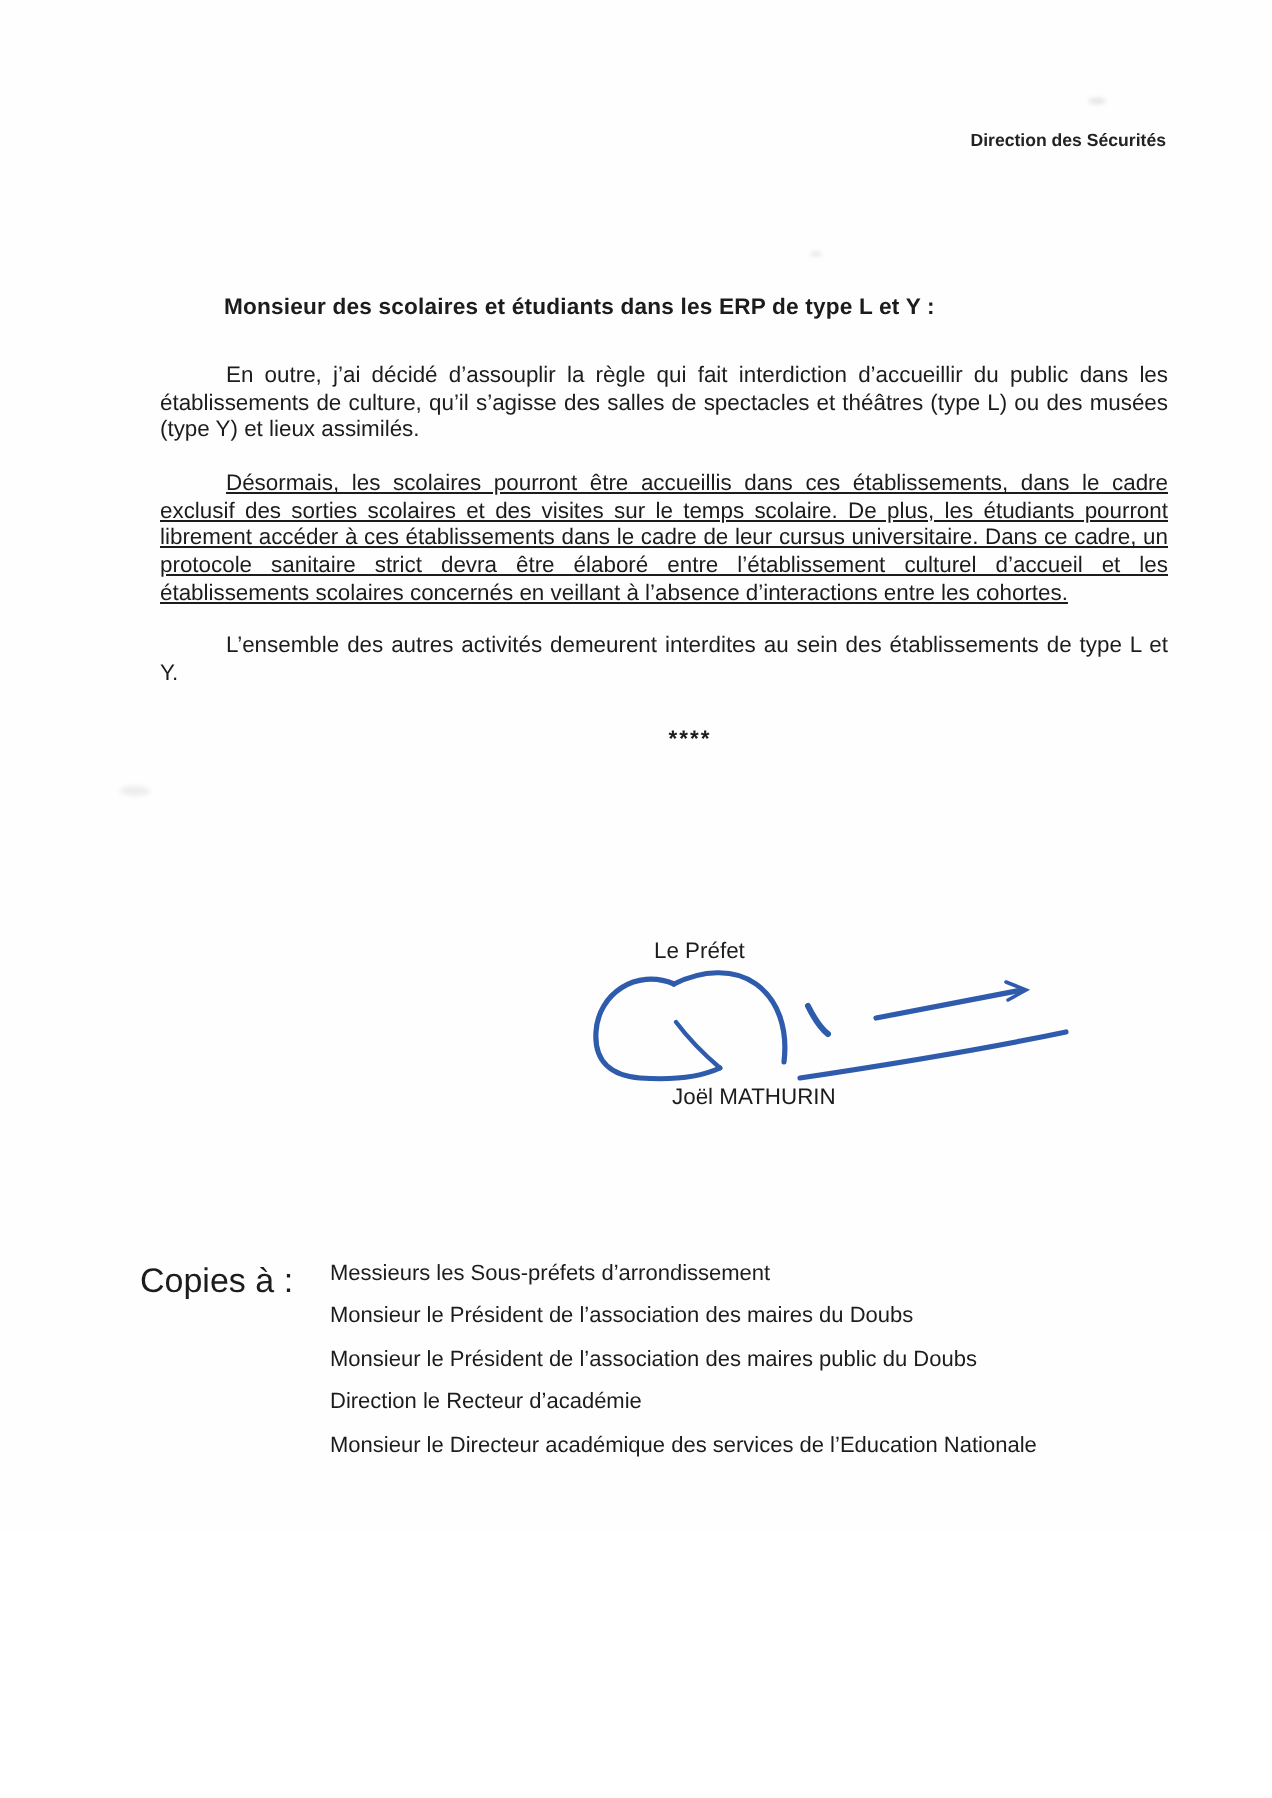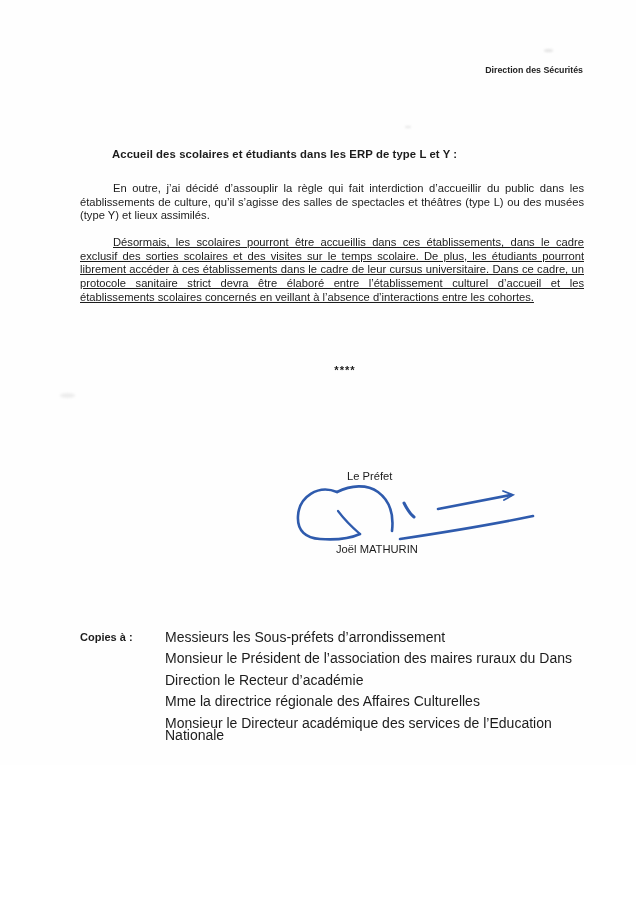--- a/index.html
+++ b/index.html
@@ -31,28 +31,28 @@
   }
   .p1 { top: 171px; }
   .p2 { top: 225px; text-decoration: underline; }
   .p3 { top: 306px; }
   .closing { top: 388px; }
   .stars {
     left: 80px; top: 364px; width: 530px;
     font-size: 11.2px; font-weight: bold;
     text-align: center; letter-spacing: 1px;
   }
-  .sig-title { left: 347px; top: 470px; font-size: 11.2px; }
+  .sig-title { left: 327px; top: 470px; font-size: 11.2px; }
   .sig-ink { left: 290px; top: 483px; }
   .sig-name { left: 336px; top: 543px; font-size: 11.2px; }
-  .copies-label { left: 80px; top: 631px; font-size: 11px; font-weight: bold; }
+  .copies-label { left: 70px; top: 631px; font-size: 17px; }
   .copies-list {
     left: 165px; top: 631px; width: 420px;
     list-style: none; margin: 0; padding: 0;
-    font-size: 14px;
+    font-size: 11px;
   }
   .copies-list li { margin: 0 0 8.6px 0; line-height: 12.8px; }
   .footer-address {
     left: 47px; top: 813px;
     font-size: 9.3px; line-height: 13px;
     color: #2a2a2a;
   }
   .footer-page { left: 303px; top: 798px; font-size: 9.3px; }
   .footer-date { right: 53px; top: 826px; font-size: 15px; }
   .speck { background: #e3e3e3; border-radius: 50%; filter: blur(1px); }
@@ -64,24 +64,25 @@
 <body>
 
 <div class="page">
 
   <div class="abs speck speck1"></div>
   <div class="abs speck speck2"></div>
   <div class="abs speck speck3"></div>
 
   <div class="abs header-right">Direction des Sécurités</div>
 
-  <div class="abs doc-heading">Accueil des scolaires et étudiants dans les ERP de type L et Y :</div>
+  <div class="abs doc-heading">Monsieur des scolaires et étudiants dans les ERP de type L et Y :</div>
 
   <p class="abs para p1">En outre, j’ai décidé d’assouplir la règle qui fait interdiction d’accueillir du public dans les établissements de culture, qu’il s’agisse des salles de spectacles et théâtres (type L) ou des musées (type Y) et lieux assimilés.</p>
   <p class="abs para p2">Désormais, les scolaires pourront être accueillis dans ces établissements, dans le cadre exclusif des sorties scolaires et des visites sur le temps scolaire. De plus, les étudiants pourront librement accéder à ces établissements dans le cadre de leur cursus universitaire. Dans ce cadre, un protocole sanitaire strict devra être élaboré entre l’établissement culturel d’accueil et les établissements scolaires concernés en veillant à l’absence d’interactions entre les cohortes.</p>
+  <p class="abs para p3">L’ensemble des autres activités demeurent interdites au sein des établissements de type L et Y.</p>
 
   <div class="abs stars">****</div>
 
 
   <div class="abs sig-title">Le Préfet</div>
 
   <svg class="abs sig-ink" width="250" height="66" viewBox="0 0 250 66" fill="none">
     <g stroke="#2f5bad" stroke-width="2.6" stroke-linecap="round" fill="none">
       <path d="M 47,9 C 28,1 9,14 8,33 C 7,48 16,55 30,56 C 44,57 59,56 70,51"></path>
       <path d="M 48,28 C 54,36 63,45 70,51" stroke-width="2.2"></path>
@@ -92,23 +93,23 @@
       <path d="M 110,56 C 150,50 200,42 243,33"></path>
     </g>
   </svg>
 
   <div class="abs sig-name">Joël MATHURIN</div>
 
   <div class="abs copies-label">Copies à :</div>
 
   <ul class="abs copies-list">
     <li>Messieurs les Sous-préfets d’arrondissement</li>
-    <li>Monsieur le Président de l’association des maires ruraux du Dans</li>
+    <li>Monsieur le Président de l’association des maires du Doubs</li>
+    <li>Monsieur le Président de l’association des maires public du Doubs</li>
     <li>Direction le Recteur d’académie</li>
-    <li>Mme la directrice régionale des Affaires Culturelles</li>
     <li>Monsieur le Directeur académique des services de l’Education Nationale</li>
   </ul>
 
 
   <div class="abs footer-page">2/2</div>
   <div class="abs footer-date">23/03/2021</div>
 
 </div>
 
 </body></html>

